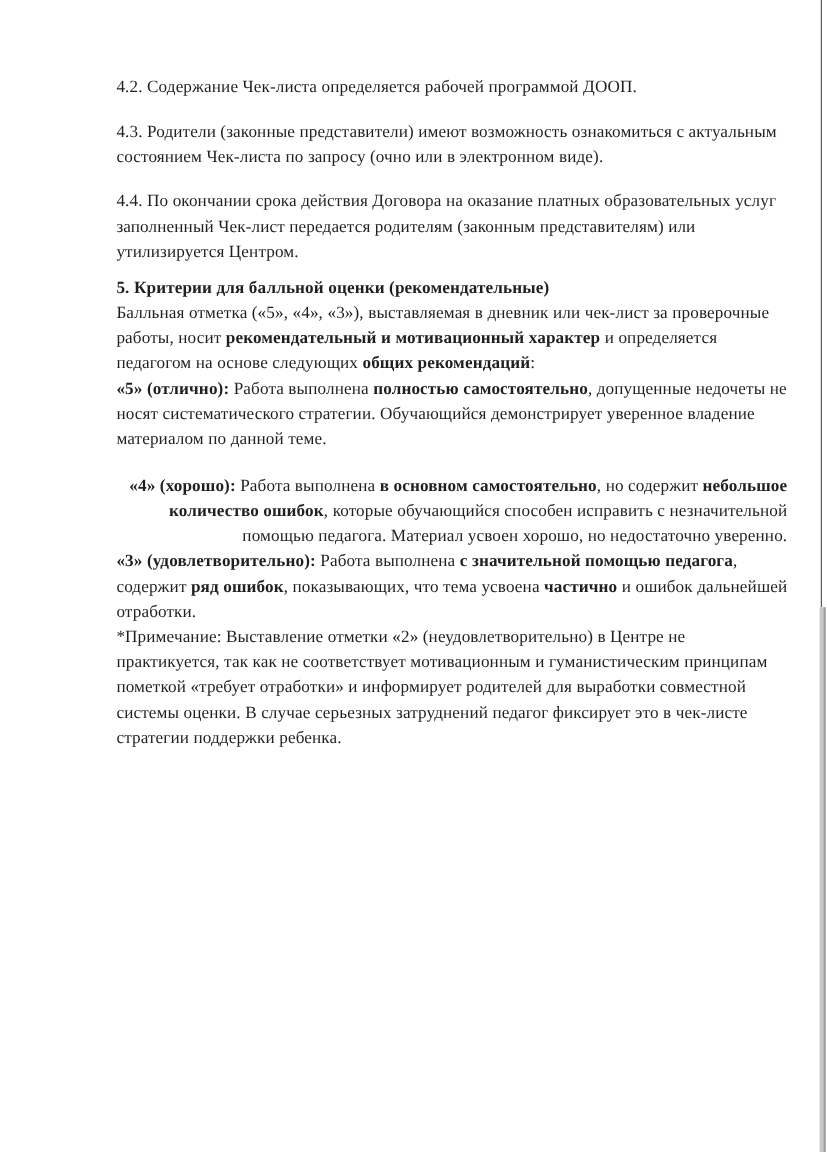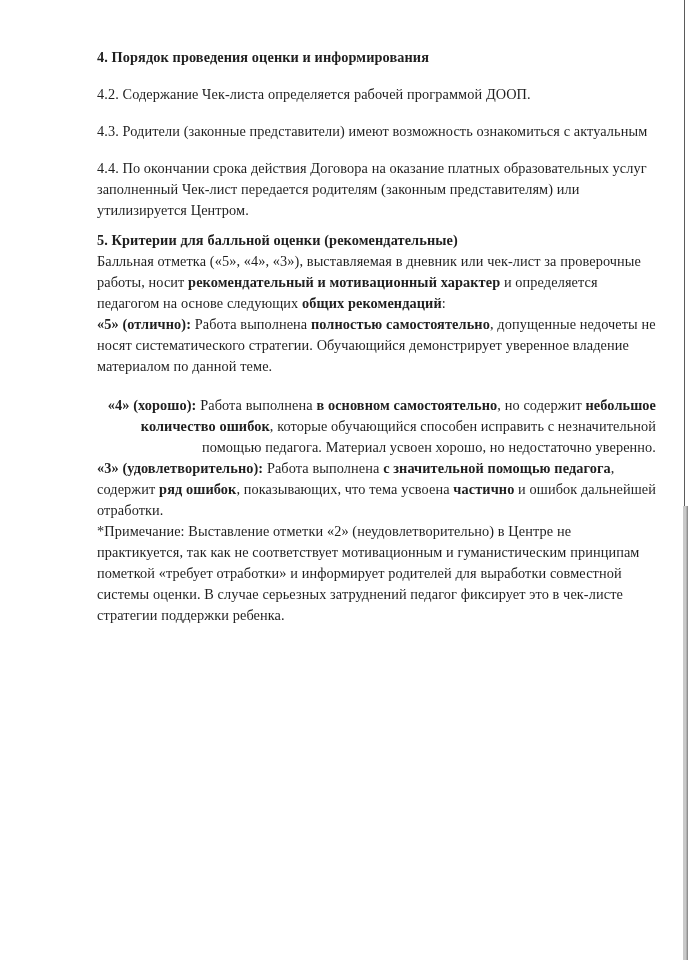--- a/index.html
+++ b/index.html
@@ -48,28 +48,26 @@
     bottom: 0;
     right: 1px;
     width: 5px;
   }
 </style>
 </head>
 <body style="background: rgb(255, 255, 255);">
 
 <div class="doc-page">
   <div class="doc-text" style="color: rgb(31, 31, 31);">
-      <div class="para" style="margin-top: 0px;">
-        <div class="line"><span class="b">4. Порядок проведения оценки и информирования</span></div>
-      </div>
       <div class="para" style="margin-top: 16px;">
         <div class="line"><span>4.2. Содержание Чек-листа определяется рабочей программой ДООП.</span></div>
       </div>
       <div class="para" style="margin-top: 16px;">
         <div class="line"><span>4.3. Родители (законные представители) имеют возможность ознакомиться с актуальным</span></div>
+        <div class="line"><span>состоянием Чек-листа по запросу (очно или в электронном виде).</span></div>
       </div>
       <div class="para" style="margin-top: 16px;">
         <div class="line"><span>4.4. По окончании срока действия Договора на оказание платных образовательных услуг</span></div>
         <div class="line"><span>заполненный Чек-лист передается родителям (законным представителям) или</span></div>
         <div class="line"><span>утилизируется Центром.</span></div>
       </div>
       <div class="para" style="margin-top: 9px;">
         <div class="line"><span class="b">5. Критерии для балльной оценки (рекомендательные)</span></div>
       </div>
       <div class="para" style="margin-top: 0px;">

